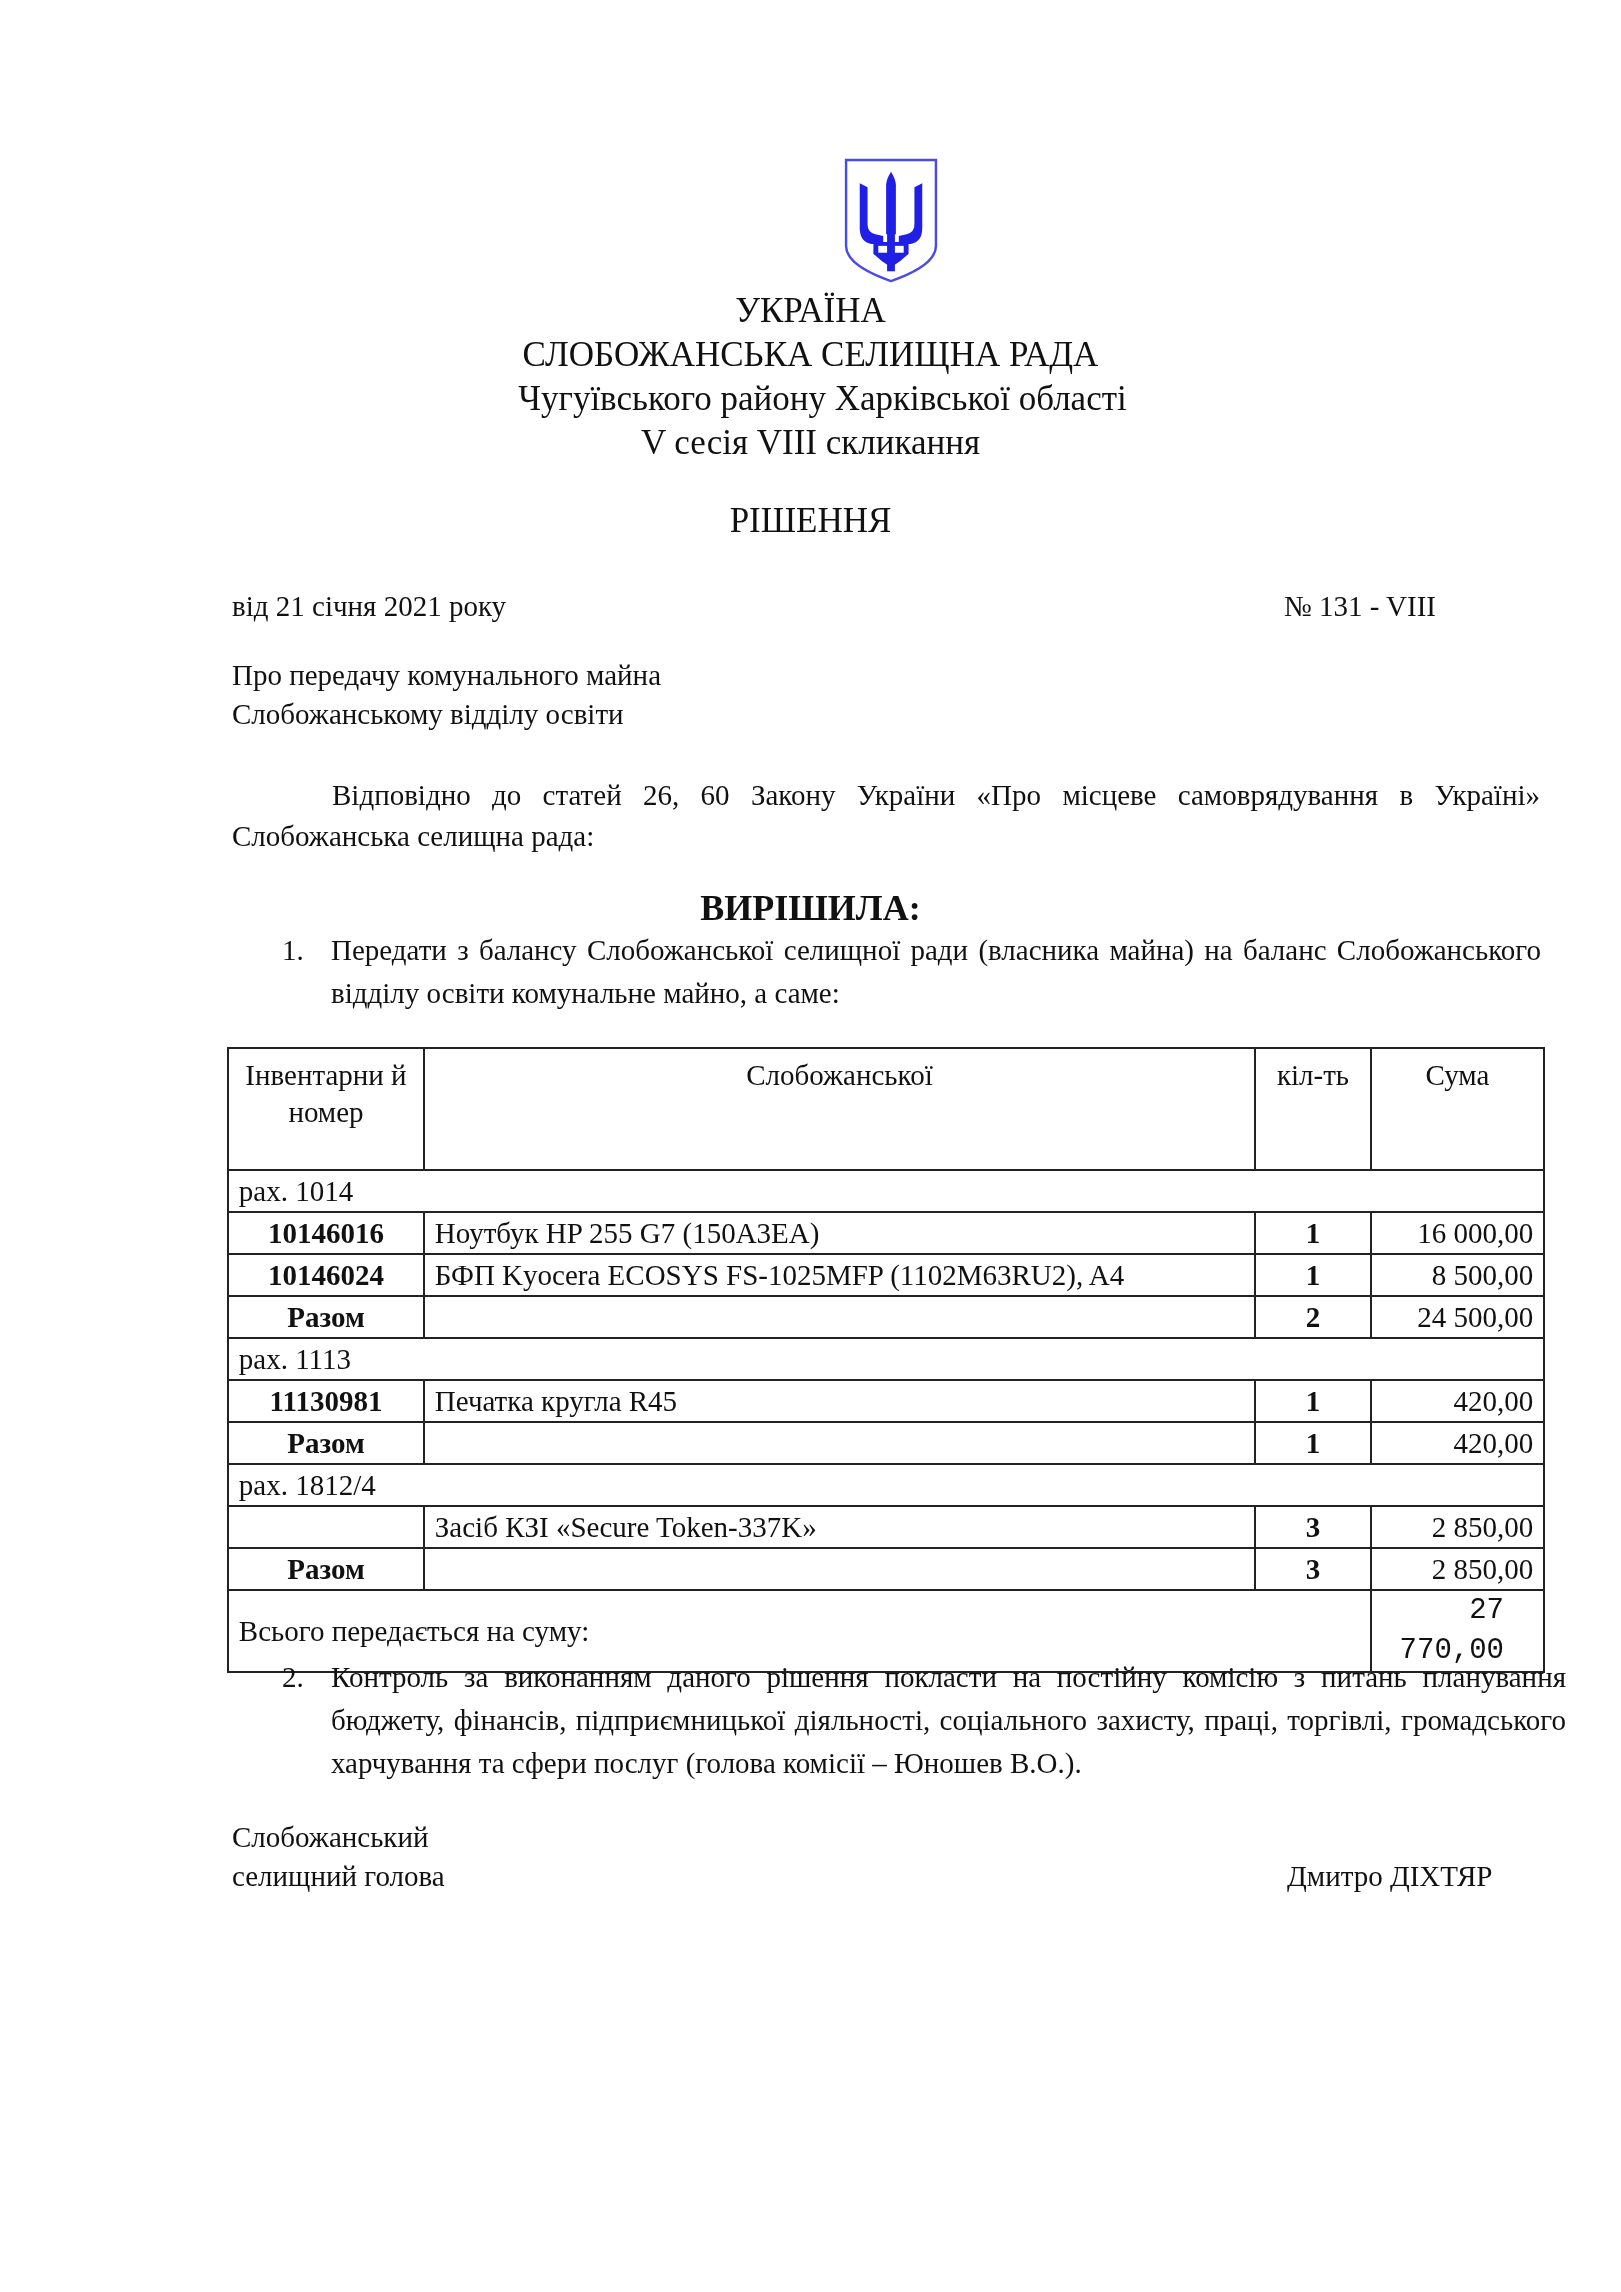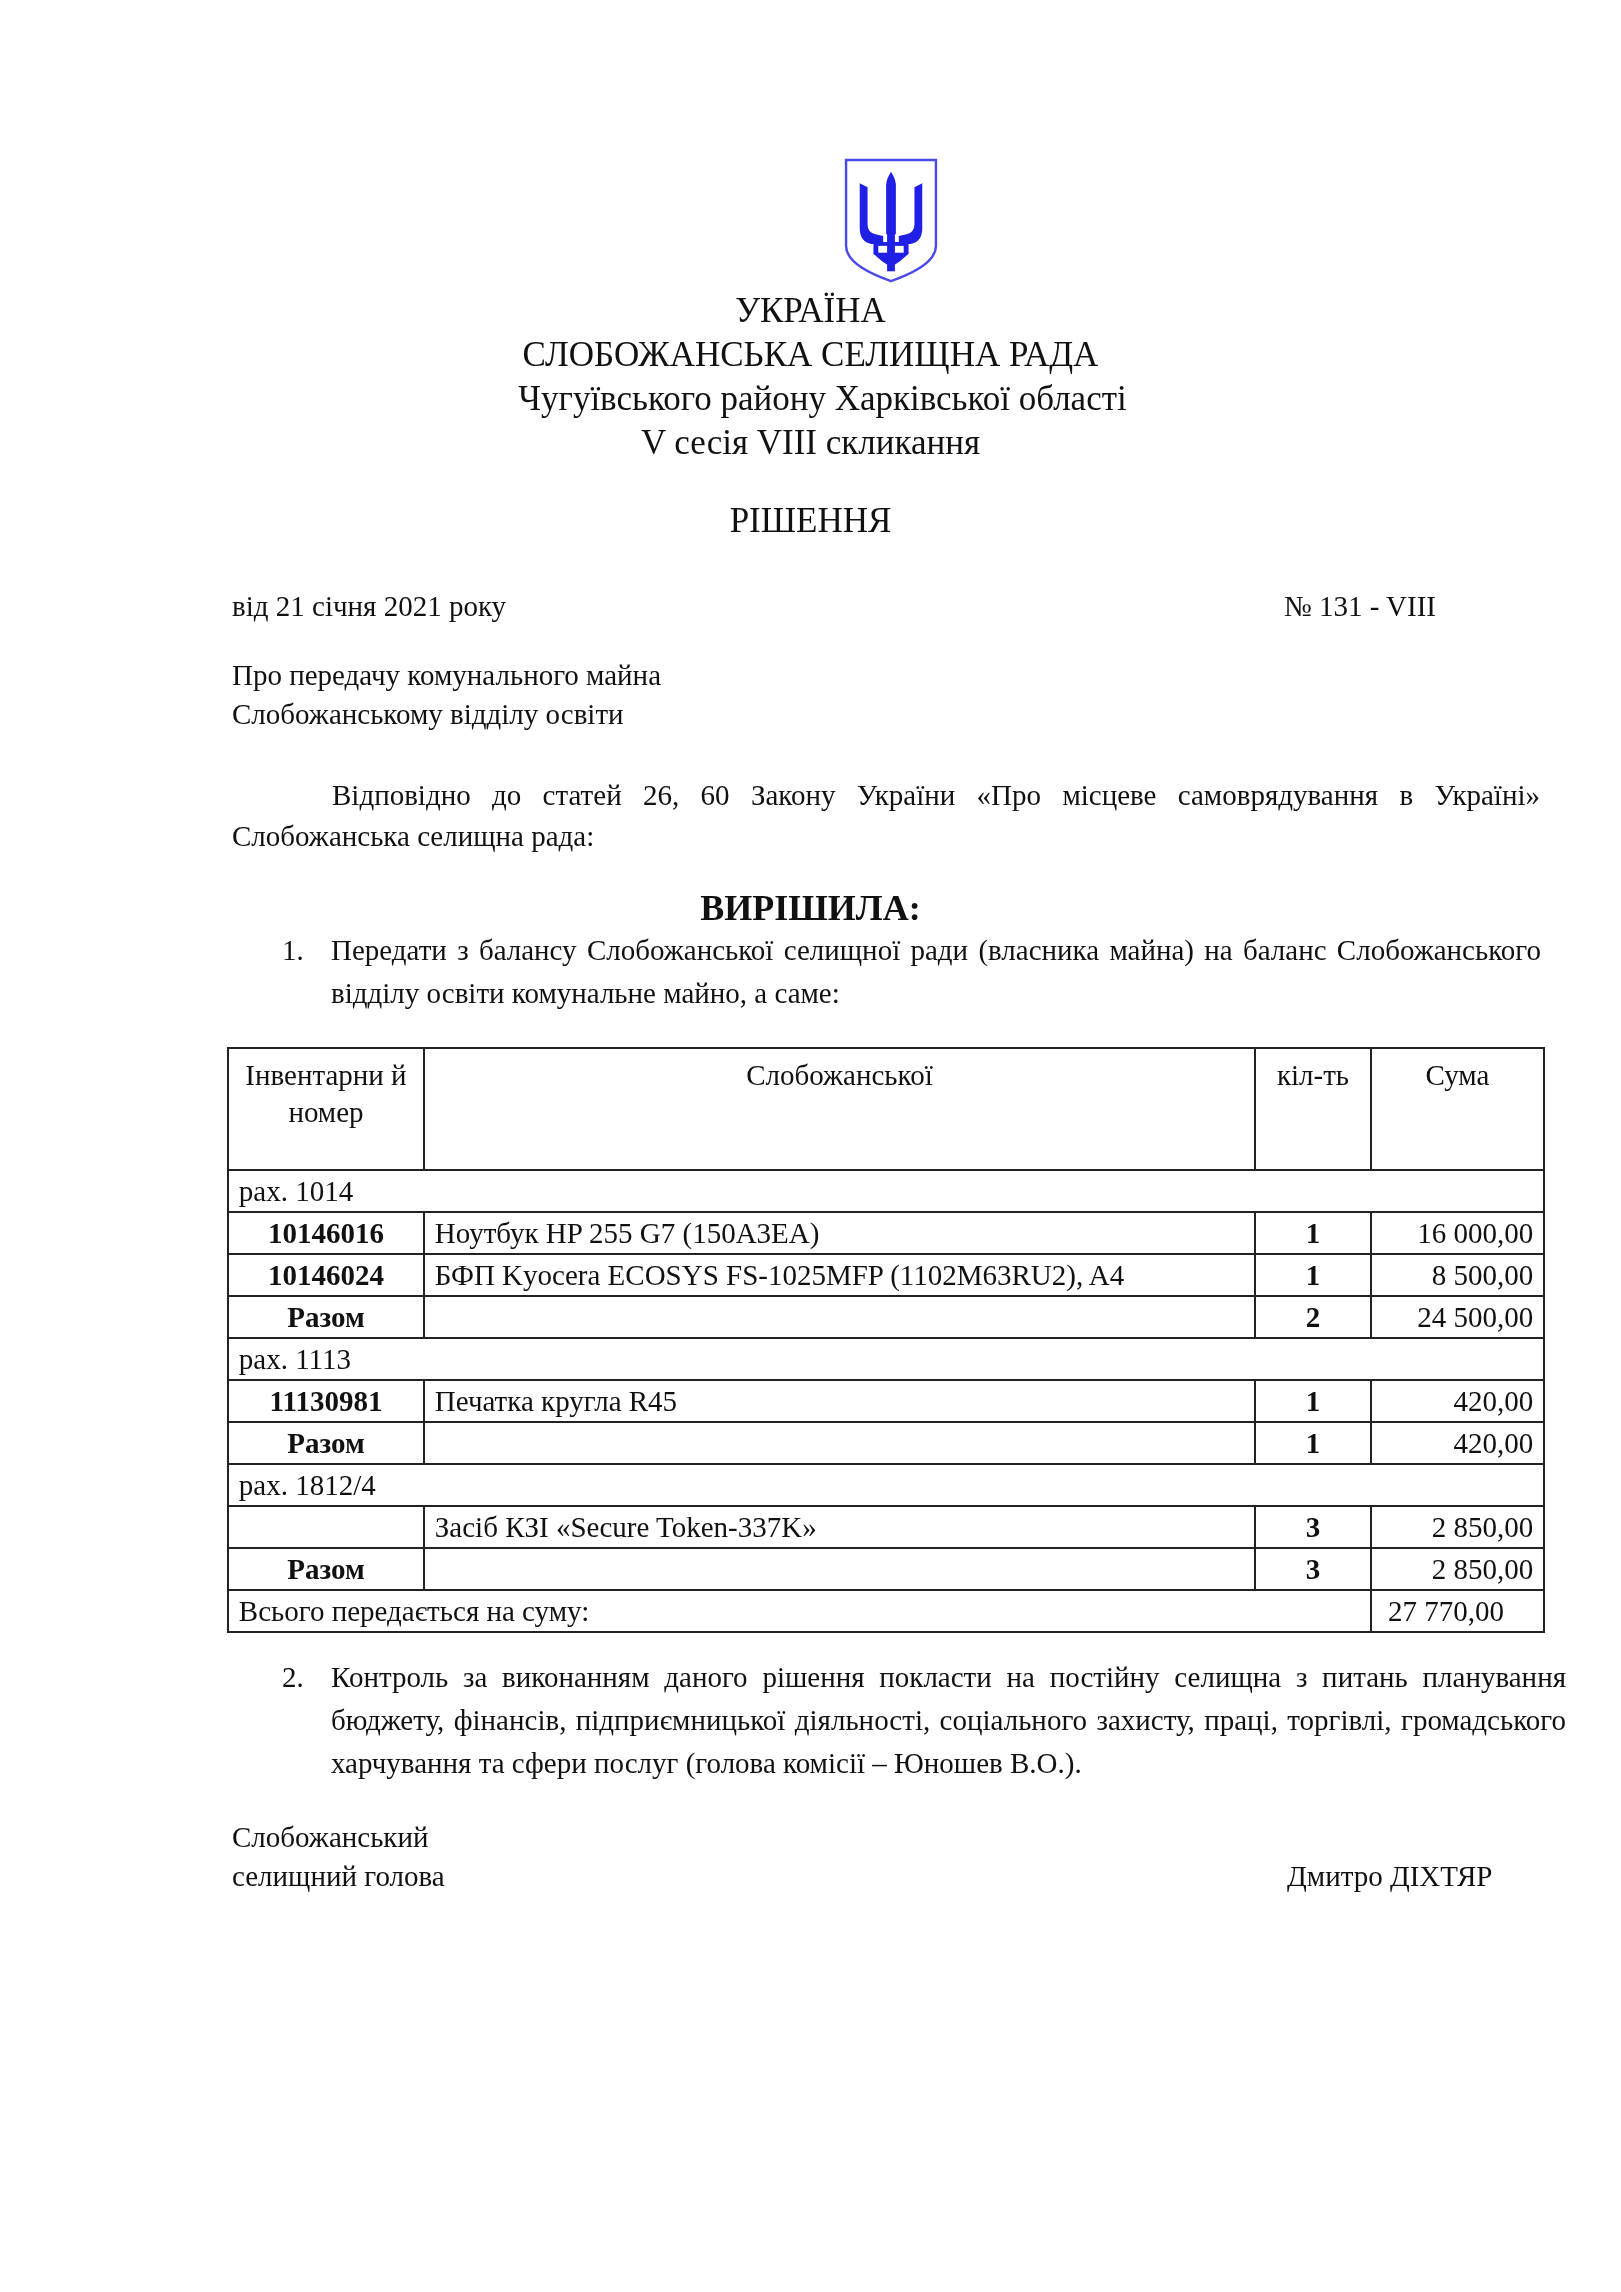--- a/index.html
+++ b/index.html
@@ -21,21 +21,21 @@
     position: absolute; left: 227px; top: 1047px; width: 1316px;
     border-collapse: collapse; font-size: 29px; table-layout: fixed;
   }
   table.inv td { border: 2px solid #222; padding: 0 9.8px; height: 40px; line-height: 40px; vertical-align: middle; }
   table.inv tr.header td { height: 112px; line-height: 37px; vertical-align: top; padding-top: 7.8px; text-align: center; }
   td.c { text-align: center; font-weight: bold; }
   td.r { text-align: right; }
   td.l { text-align: left; }
   td.account { padding-left: 31px; }
   td.total-label { padding-left: 29px; }
-  td.total-value { text-align: right; padding-right: 47px; }
+  td.total-value { text-align: right; padding-right: 47px; font-family: Liberation Mono, monospace; }
 
   .numitem { position: absolute; font-size: 29px; line-height: 43px; }
   .numitem .num { position: absolute; left: 0; top: 0; }
   .numitem .txt { position: absolute; left: 49px; top: 0; right: 0; text-align: justify; text-align-last: left; }
 </style>
 </head>
 <body>
 
 <svg id="coat" class="abs" viewBox="0 0 96 130">
   <path d="M2 4 H94 V92 Q94 112 48 128 Q2 112 2 92 Z" fill="#ffffff" stroke="#4a4ae8" stroke-width="2.5"></path>
@@ -149,19 +149,19 @@
 
   <tr>
     <td colspan="3" class="l total-label">Всього передається на суму:</td>
     <td class="total-value" style="border-left:none; padding-right:39px;">27 770,00</td>
   </tr>
 </tbody>
   </table>
 
 <div class="numitem" style="left:282px; top:1656px; width:1284px; height:129px;">
   <span class="num">2.</span>
-  <span class="txt">Контроль за виконанням даного рішення покласти на постійну селищна з питань планування бюджету, фінансів, підприємницької діяльності, соціального захисту, праці, торгівлі, громадського харчування та сфери послуг (голова комісії – Юношев В.О.).</span>
+  <span class="txt">Контроль за виконанням даного рішення покласти на постійну комісію з питань планування бюджету, фінансів, підприємницької діяльності, соціального захисту, праці, торгівлі, громадського харчування та сфери послуг (голова комісії – Юношев В.О.).</span>
 </div>
 
 <div class="abs t30" style="left:232px; top:1816px;">Слобожанський</div>
 <div class="abs t30" style="left:232px; top:1855px;">селищний голова</div>
 <div class="abs t30" style="left:1287px; top:1855px;">Дмитро ДІХТЯР</div>
 
 
 </body></html>

